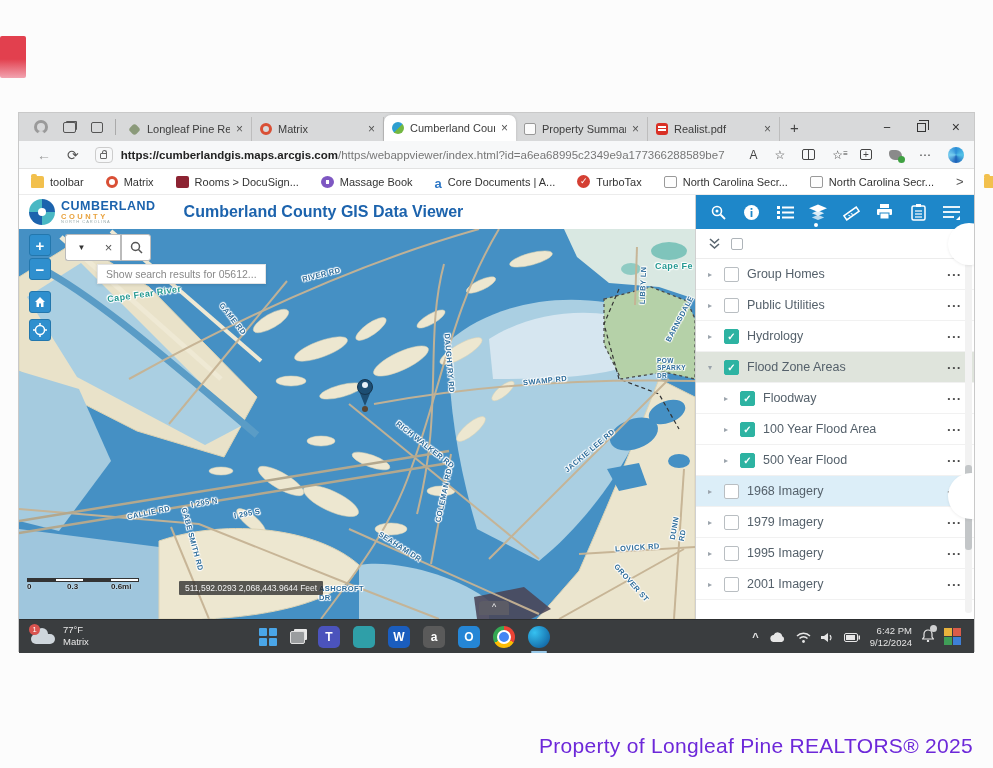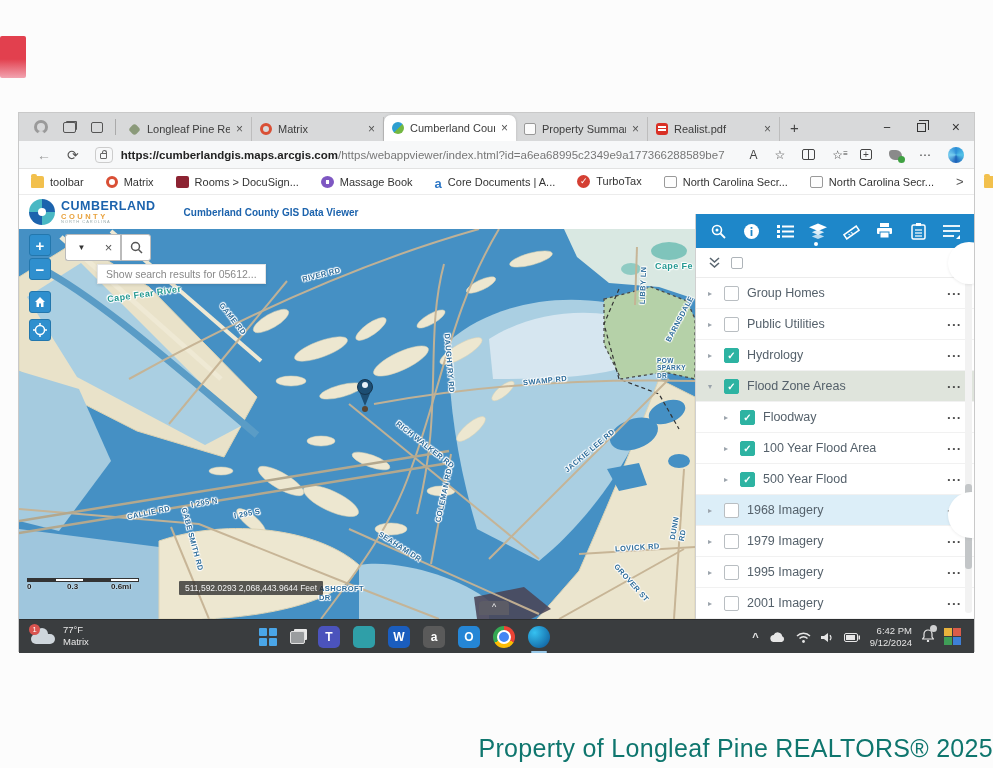--- a/index.html
+++ b/index.html
@@ -1,21 +1,21 @@
 <!DOCTYPE html>
 <html><head>
 <meta charset="utf-8">
 <style>
   * { margin:0; padding:0; box-sizing:border-box; }
   body { font-family:"Liberation Sans", sans-serif; background:#fff; }
   .page { position:relative; width:993px; height:768px; background:#fcfcfc; overflow:hidden; }
 
   
   .red-mark { position:absolute; left:0; top:36px; width:26px; height:42px; background:linear-gradient(#e2404e 55%, #f2a3b0); border-radius:2px; }
-  .watermark { position:absolute; right:0; top:734px; font-size:25px; color:#0f766e; letter-spacing:.3px; }
+  .watermark { position:absolute; right:20px; top:734px; font-size:21px; color:#6d28d9; letter-spacing:.3px; }
 
   .browser { position:absolute; left:18px; top:112px; width:957px; height:540px; background:#fff; border:1px solid #c9c9c9; }
 
   
   .tabstrip { position:relative; height:28px; background:#d8d9da; display:flex; align-items:center; padding-left:8px; }
   .chrome-ic { width:18px; height:18px; display:flex; align-items:center; justify-content:center; margin:0 5px; color:#555; }
   .avatar { width:14px; height:14px; border-radius:50%; background:#9a9a9a; position:relative; }
   .avatar::after { content:""; position:absolute; left:3px; top:3px; width:8px; height:8px; border-radius:50%; background:#d8d9da; box-shadow:0 7px 0 -1px #d8d9da; }
   .stack-ic { width:13px; height:11px; border:1.5px solid #555; border-radius:2px; box-shadow:2px -2px 0 -1px #555; }
   .win-ic { width:12px; height:11px; border:1.5px solid #555; border-radius:2px; }
@@ -53,46 +53,46 @@
   .ai-split { width:13px; height:11px; border:1.2px solid #444; border-radius:2px; position:relative; }
   .ai-split::after { content:""; position:absolute; left:5px; top:0; width:1.2px; height:9px; background:#444; }
   .ai-starlist::after { content:"≡"; font-size:8px; position:absolute; right:-5px; top:1px; }
   .ai-collect { width:12px; height:11px; border:1.2px solid #444; border-radius:2px; text-align:center; line-height:9px; font-size:10px; }
   .ai-ess { width:13px; height:10px; background:#8a8a8a; border-radius:3px 6px 3px 6px; position:relative; }
   .ai-ess::after { content:""; position:absolute; right:-3px; bottom:-3px; width:7px; height:7px; border-radius:50%; background:#3fa142; }
   .copilot { width:16px; height:16px; border-radius:50%; background:conic-gradient(#2b8dd6,#54c3e8,#1b5fb8,#7ad0f0,#2b8dd6); }
 
   
   .bookmarks { height:26px; background:#fff; border-bottom:1px solid #ececec; display:flex; align-items:center; padding:0 12px; font-size:11px; color:#333; }
-  .bm { display:flex; gap:6px; margin-right:22px; white-space:nowrap; }
+  .bm { display:flex; align-items:center; gap:6px; margin-right:22px; white-space:nowrap; }
   .bmi { width:13px; height:12px; flex:none; }
   .bmi-folder { background:#f2c04d; border-radius:2px 2px 1px 1px; position:relative; }
   .bmi-folder::before { content:""; position:absolute; top:-2px; left:0; width:6px; height:3px; background:#f2c04d; border-radius:2px 2px 0 0; }
   .bmi-matrix { border-radius:50%; border:3px solid #d94f35; width:12px; height:12px; background:#fff; }
   .bmi-docusign { background:#8c2332; border-radius:2px; }
   .bmi-massage { border-radius:50%; background:radial-gradient(circle at 50% 50%, #fff 25%, #7e57c2 28%); border:1px solid #7e57c2; }
   .bmi-core-a { color:#2e78c7; font-weight:bold; font-size:13px; width:auto; }
   .bmi-turbotax { border-radius:50%; background:#d43f33; color:#fff; font-size:9px; text-align:center; line-height:12px; width:13px; height:13px; }
   .bmi-page { background:#fdfdfd; border:1px solid #9a9a9a; border-radius:2px; }
   .bm-more { margin-left:auto; color:#555; font-size:13px; }
   .bm-sep { width:1px; height:16px; background:#ddd; margin:0 10px; }
 
   
-  .main { position:relative; height:424px; display:flex;align-items:flex-end; }
+  .main { position:relative; height:424px; display:flex; }
   .leftcol { width:676px; display:flex; flex-direction:column; }
 
   
   .appheader { height:34px; background:#fff; display:flex; align-items:center; padding:0 10px; }
   .pinwheel { width:26px; height:26px; border-radius:50%; background:conic-gradient(#1c63ad 0 25%, #49b8c4 0 50%, #1c63ad 0 75%, #49b8c4 0 100%); margin-right:6px; position:relative; }
   .pinwheel::after { content:""; position:absolute; left:9px; top:9px; width:8px; height:8px; border-radius:50%; background:#fff; }
   .logo-text { line-height:1; }
   .logo-l1 { font-size:12.5px; font-weight:bold; color:#1c63ad; letter-spacing:.5px; }
   .logo-l2 { font-size:7.5px; font-weight:bold; color:#e8a13c; letter-spacing:2.5px; }
   .logo-l3 { font-size:4px; color:#9aa; letter-spacing:1px; }
-  .app-title { font-size:10px; font-weight:bold; color:#1c63ad; margin-left:28px; }
+  .app-title { font-size:16px; font-weight:bold; color:#1c63ad; margin-left:28px; }
   .app-links { display:flex; gap:26px; margin-left:34px; font-size:11.5px; color:#2b7fc0; }
 
   
   .map { position:relative; width:676px; height:390px; overflow:hidden; background:#4590c4; }
   .map svg.base { position:absolute; left:0; top:0; }
   .map-label { position:absolute; font-size:7.5px; font-weight:bold; color:#2f6e9c; letter-spacing:.4px; line-height:1.15; white-space:pre-line;
     text-shadow:-1px 0 1px #fff, 1px 0 1px #fff, 0 -1px 1px #fff, 0 1px 1px #fff, -1px -1px 1px #fff, 1px 1px 1px #fff; }
   .map-label.river { color:#279a93; font-size:9px; font-weight:bold; }
   .map-label.small { font-size:6.5px; }
   .mapbtn { position:absolute; width:22px; height:22px; background:#2f8fce; color:#fff; border:1px solid #2377ad; border-radius:3px; display:flex; align-items:center; justify-content:center; font-size:15px; font-weight:bold; }

